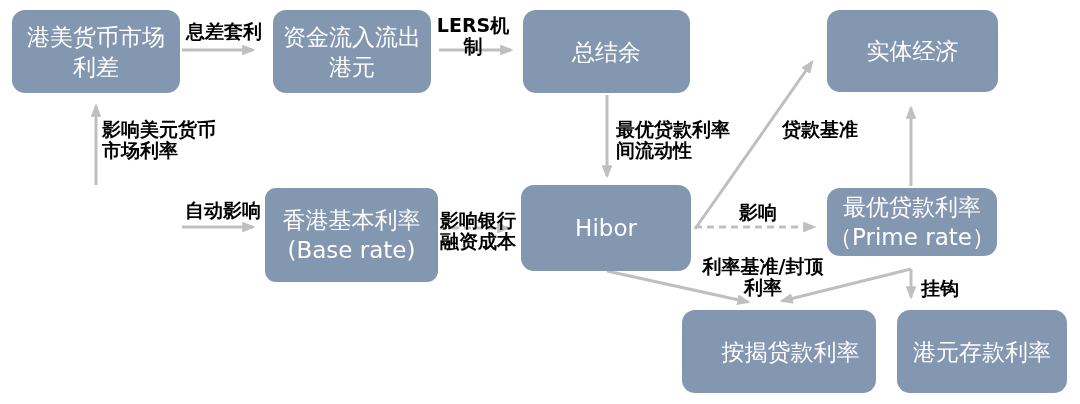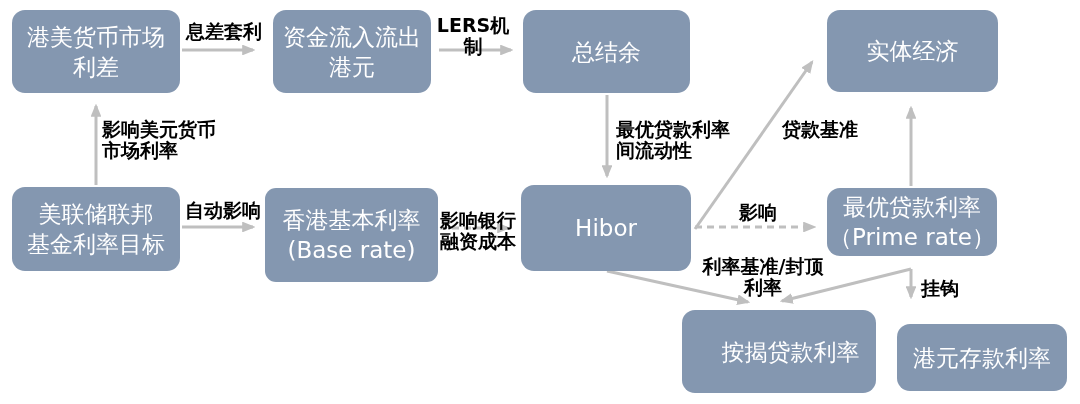--- a/index.html
+++ b/index.html
@@ -54,29 +54,27 @@
     <line x1="911" y1="269" x2="782" y2="301" stroke="#bfbfbf" stroke-width="3" marker-end="url(#arw)"></line>
     <line x1="911" y1="269" x2="911" y2="297" stroke="#bfbfbf" stroke-width="3" marker-end="url(#arw)"></line>
   </svg>
 
   <div class="node" style="left:12px;top:10px;width:168px;height:83px;">港美货币市场
 利差</div>
   <div class="node" style="left:273px;top:10px;width:158px;height:83px;">资金流入流出
 港元</div>
   <div class="node" style="left:523px;top:10px;width:167px;height:83px;">总结余</div>
   <div class="node" style="left:827px;top:10px;width:171px;height:82px;">实体经济</div>
-  <div class="node" style="left:12px;top:187px;width:168px;height:84px;">美联储联邦
-基金利率目标</div>
   <div class="node" style="left:265px;top:188px;width:173px;height:94px;border-radius:11px;">香港基本利率
 (Base rate)</div>
   <div class="node" style="left:521px;top:185px;width:170px;height:86px;">Hibor</div>
   <div class="node" style="left:827px;top:188px;width:170px;height:68px;">最优贷款利率
 （Prime rate）</div>
   <div class="node" style="left:682px;top:310px;width:171px;height:83px;padding-left:23px;">按揭贷款利率</div>
-  <div class="node" style="left:897px;top:324px;width:170px;height:67px;">港元存款利率</div>
+  <div class="node" style="left:897px;top:310px;width:170px;height:83px;">港元存款利率</div>
 
   <div class="elabel center" style="left:182px;top:21px;width:80px;text-align:right;">息差套利</div>
   <div class="elabel center" style="left:429px;top:15px;width:88px;">LERS机
 制</div>
   <div class="elabel left" style="left:102px;top:119px;width:140px;">影响美元货币
 市场利率</div>
   <div class="elabel left" style="left:616px;top:119px;width:140px;">最优贷款利率
 间流动性</div>
   <div class="elabel center" style="left:184px;top:200px;width:78px;">自动影响</div>
   <div class="elabel center" style="left:438px;top:177px;width:80px;margin-top:33px;">影响银行

